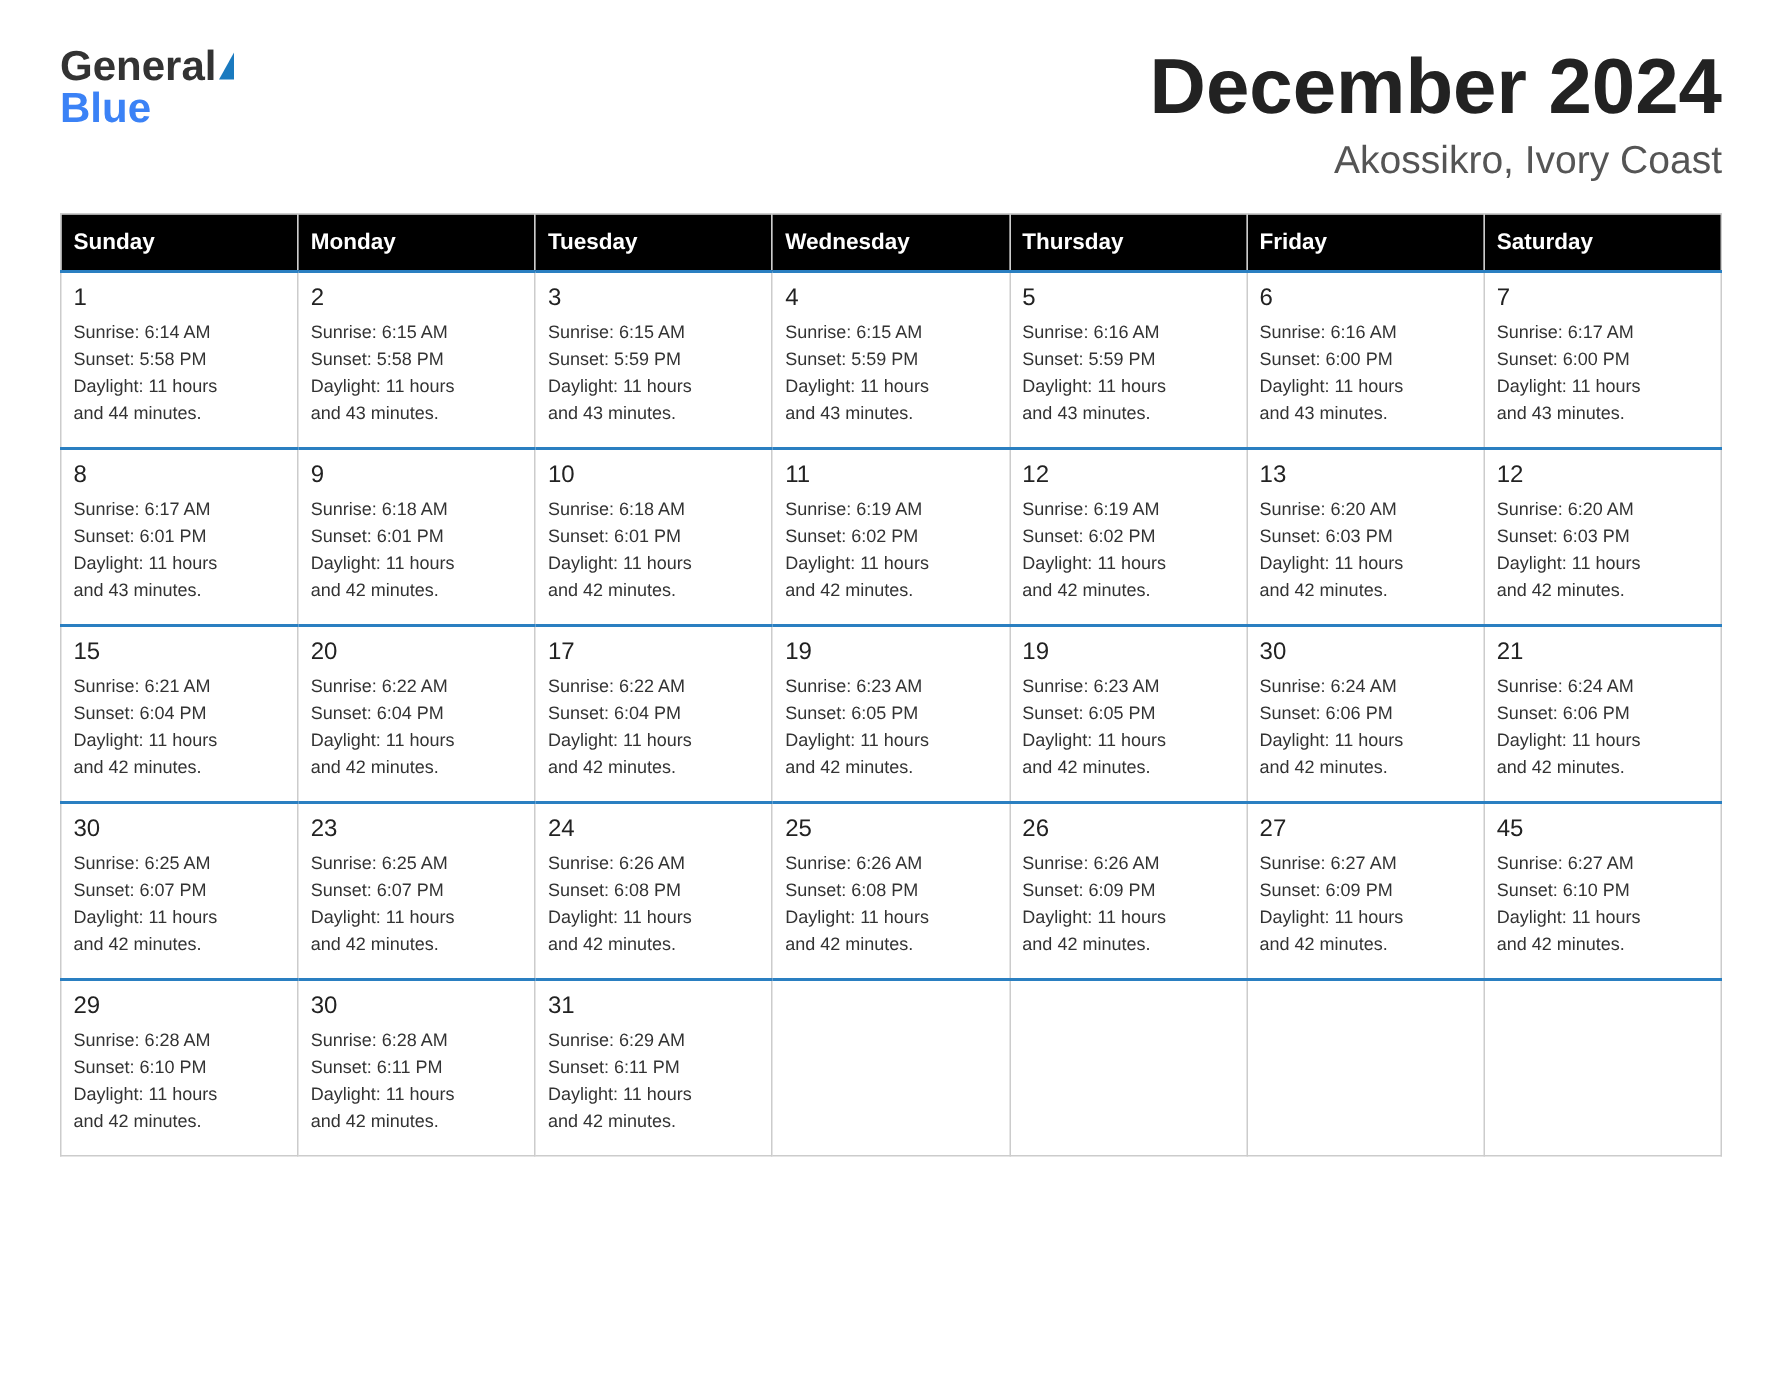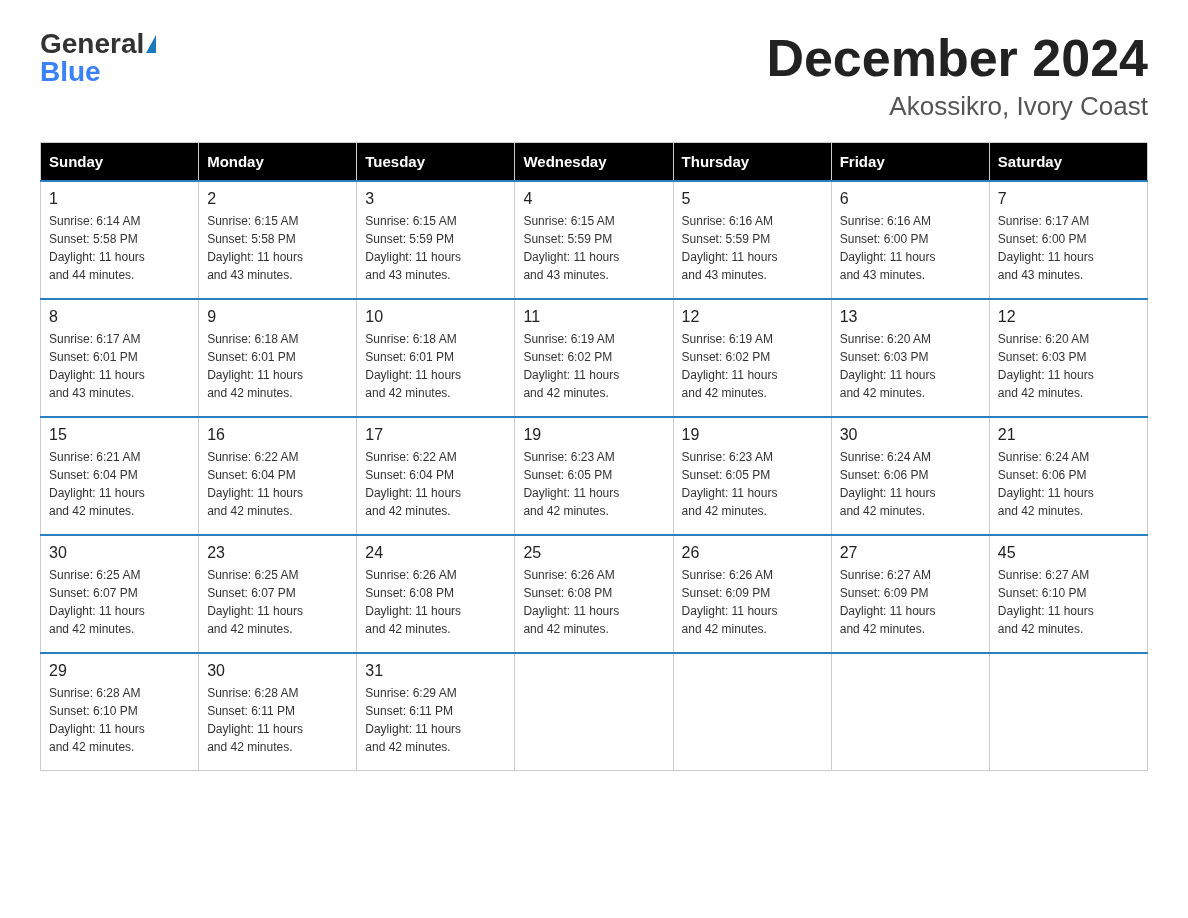--- a/index.html
+++ b/index.html
@@ -203,21 +203,21 @@
           <span class="day-number">12</span>
           <span class="day-info">Sunrise: 6:20 AM<br>Sunset: 6:03 PM<br>Daylight: 11 hours<br>and 42 minutes.</span>
         </td>
       </tr>
       <tr class="row-divider">
         <td>
           <span class="day-number">15</span>
           <span class="day-info">Sunrise: 6:21 AM<br>Sunset: 6:04 PM<br>Daylight: 11 hours<br>and 42 minutes.</span>
         </td>
         <td>
-          <span class="day-number">16</span>
+          <span class="day-number">20</span>
           <span class="day-info">Sunrise: 6:22 AM<br>Sunset: 6:04 PM<br>Daylight: 11 hours<br>and 42 minutes.</span>
         </td>
         <td>
           <span class="day-number">17</span>
           <span class="day-info">Sunrise: 6:22 AM<br>Sunset: 6:04 PM<br>Daylight: 11 hours<br>and 42 minutes.</span>
         </td>
         <td>
           <span class="day-number">19</span>
           <span class="day-info">Sunrise: 6:23 AM<br>Sunset: 6:05 PM<br>Daylight: 11 hours<br>and 42 minutes.</span>
         </td>

